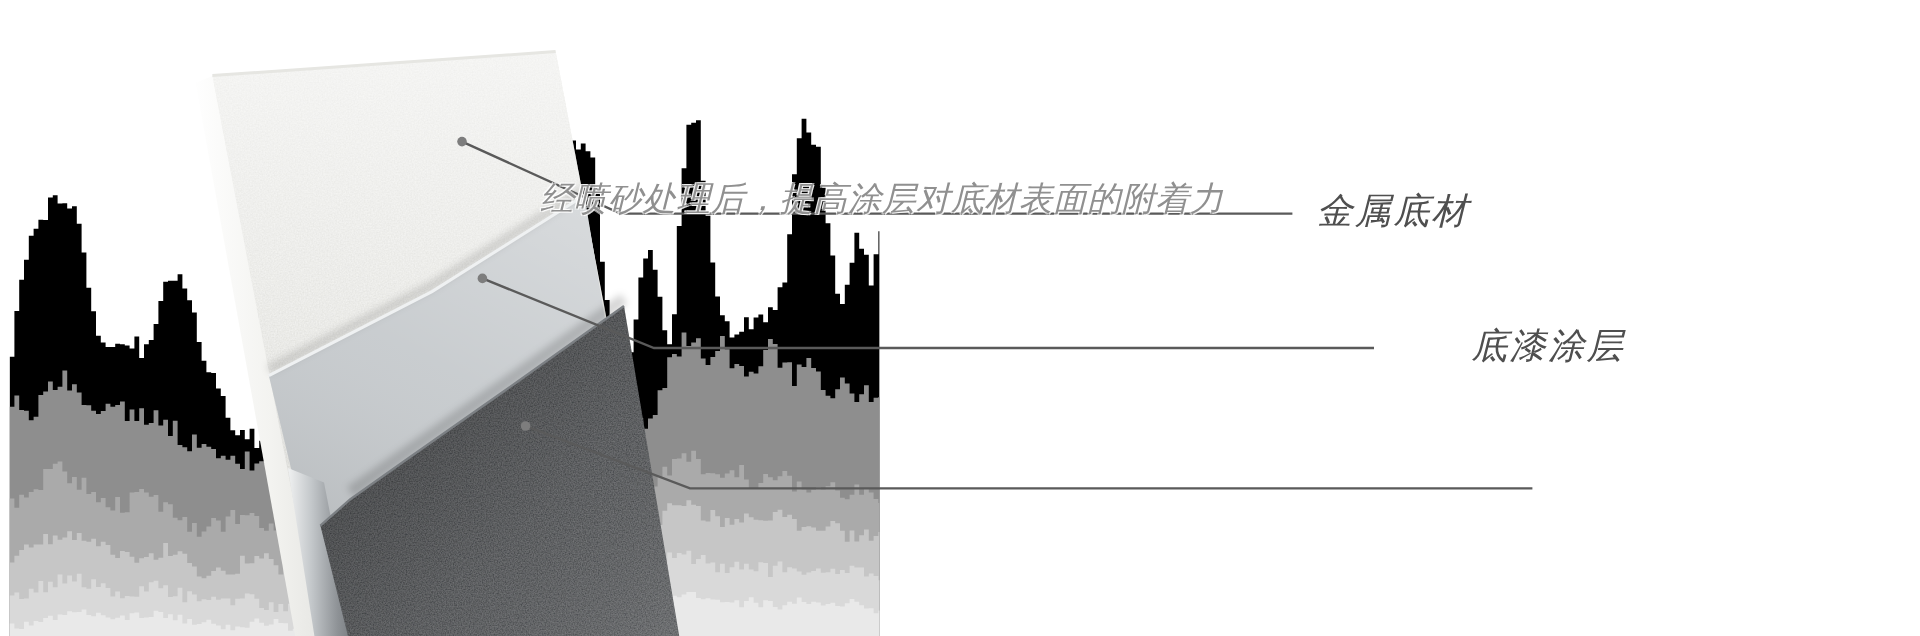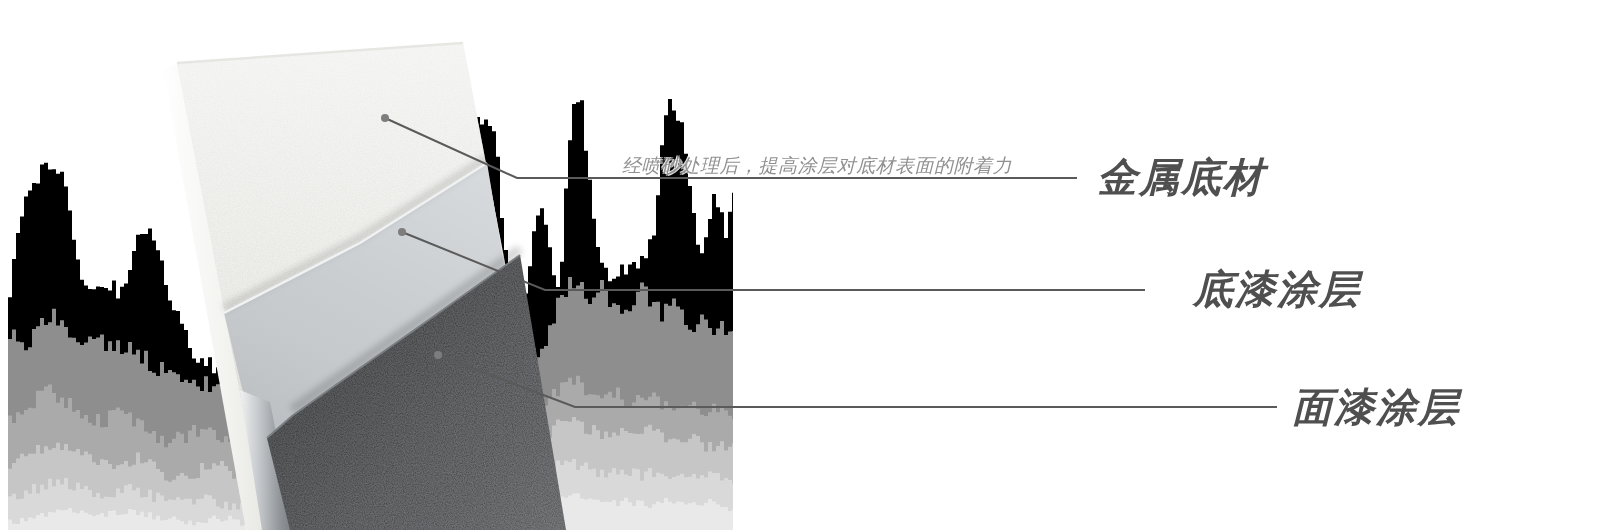--- a/index.html
+++ b/index.html
@@ -8,42 +8,42 @@
     width:1600px;height:530px;
     background:#ffffff;
     overflow:hidden;
     font-family:"Liberation Sans","DejaVu Sans",sans-serif;
   }
   .stage svg{position:absolute;left:0;top:0;}
   .desc{
     position:absolute;
     text-align:right;
     font-style:italic;
-    font-size:19px;
+    font-size:28px;
     letter-spacing:0.5px;
     white-space:nowrap;
     color:var(--desc-color,#909090);
     text-shadow:1px 1px 0 rgba(255,255,255,.85),-1px -1px 0 rgba(255,255,255,.85),1px -1px 0 rgba(255,255,255,.6),-1px 1px 0 rgba(255,255,255,.6);
     line-height:22px;
   }
   .layer-label{
     position:absolute;
-    font-weight:bold;
+    font-weight:normal;
     font-style:italic;
-    font-size:40px;
+    font-size:30px;
     letter-spacing:2px;
     white-space:nowrap;
     color:var(--label-color,#4f4f4f);
     line-height:34px;
   }
   #desc-1{left:450px;width:562px;top:155px;}
   #desc-2{left:450px;width:612px;top:265px;}
   #desc-3{left:550px;width:607px;top:381px;}
   #label-1{left:1097px;top:160px;}
-  #label-2{left:1193px;top:272px;}
+  #label-2{left:1226px;top:272px;}
   #label-3{left:1292px;top:390px;}
 </style>
 </head>
 <body>
 
 <div class="stage">
 
   <svg width="1600" height="530" viewBox="0 0 1600 530">
     <defs>
       <clipPath id="bgClip">
@@ -139,14 +139,13 @@
 
       <path class="callout-line" d="M438,355 L575,407 L1277,407" stroke="#5a5a5a" stroke-width="2"></path>
       <circle class="callout-dot" cx="438" cy="355" r="4" fill="#7d7d7d" stroke="none"></circle>
     </g>
   </svg>
 
   <div class="desc" id="desc-1">经喷砂处理后，提高涂层对底材表面的附着力</div>
 
   <div class="layer-label" id="label-1">金属底材</div>
   <div class="layer-label" id="label-2">底漆涂层</div>
-  <div class="layer-label" id="label-3">面漆涂层</div>
 </div>
 
 </body></html>

